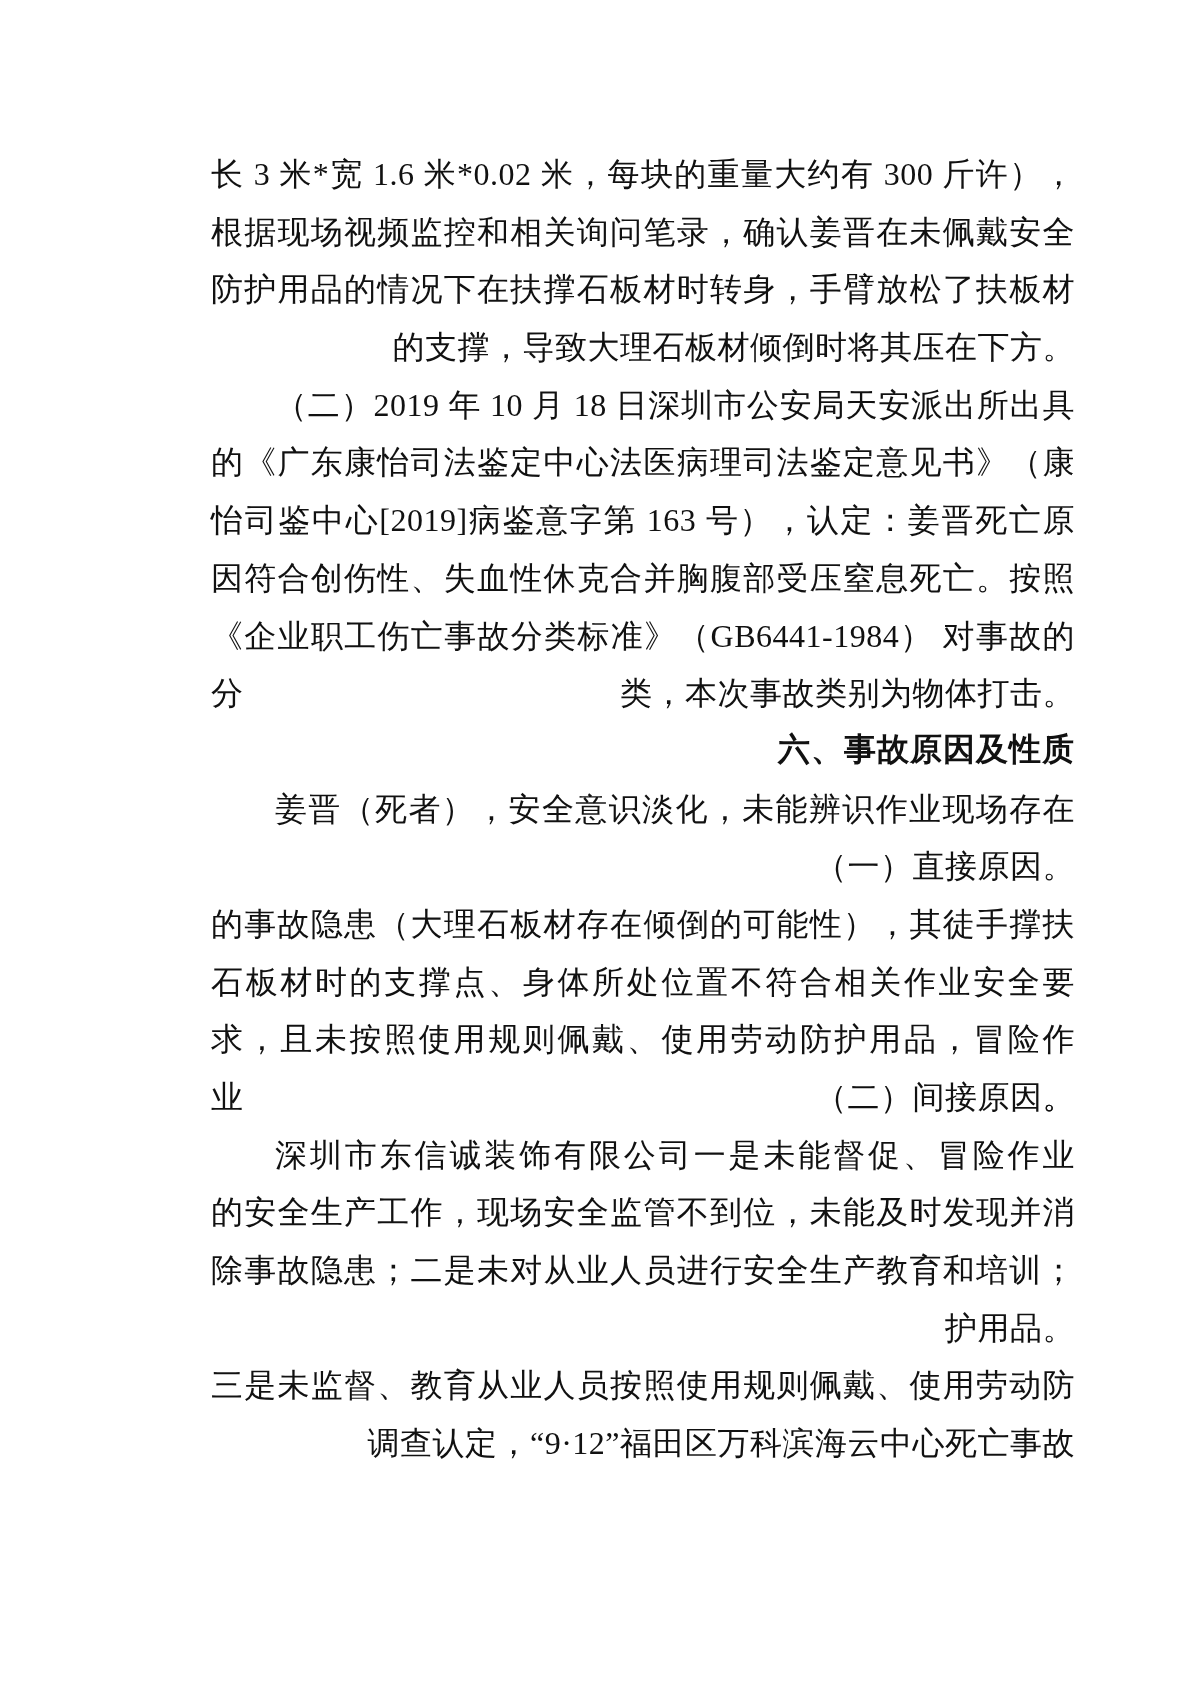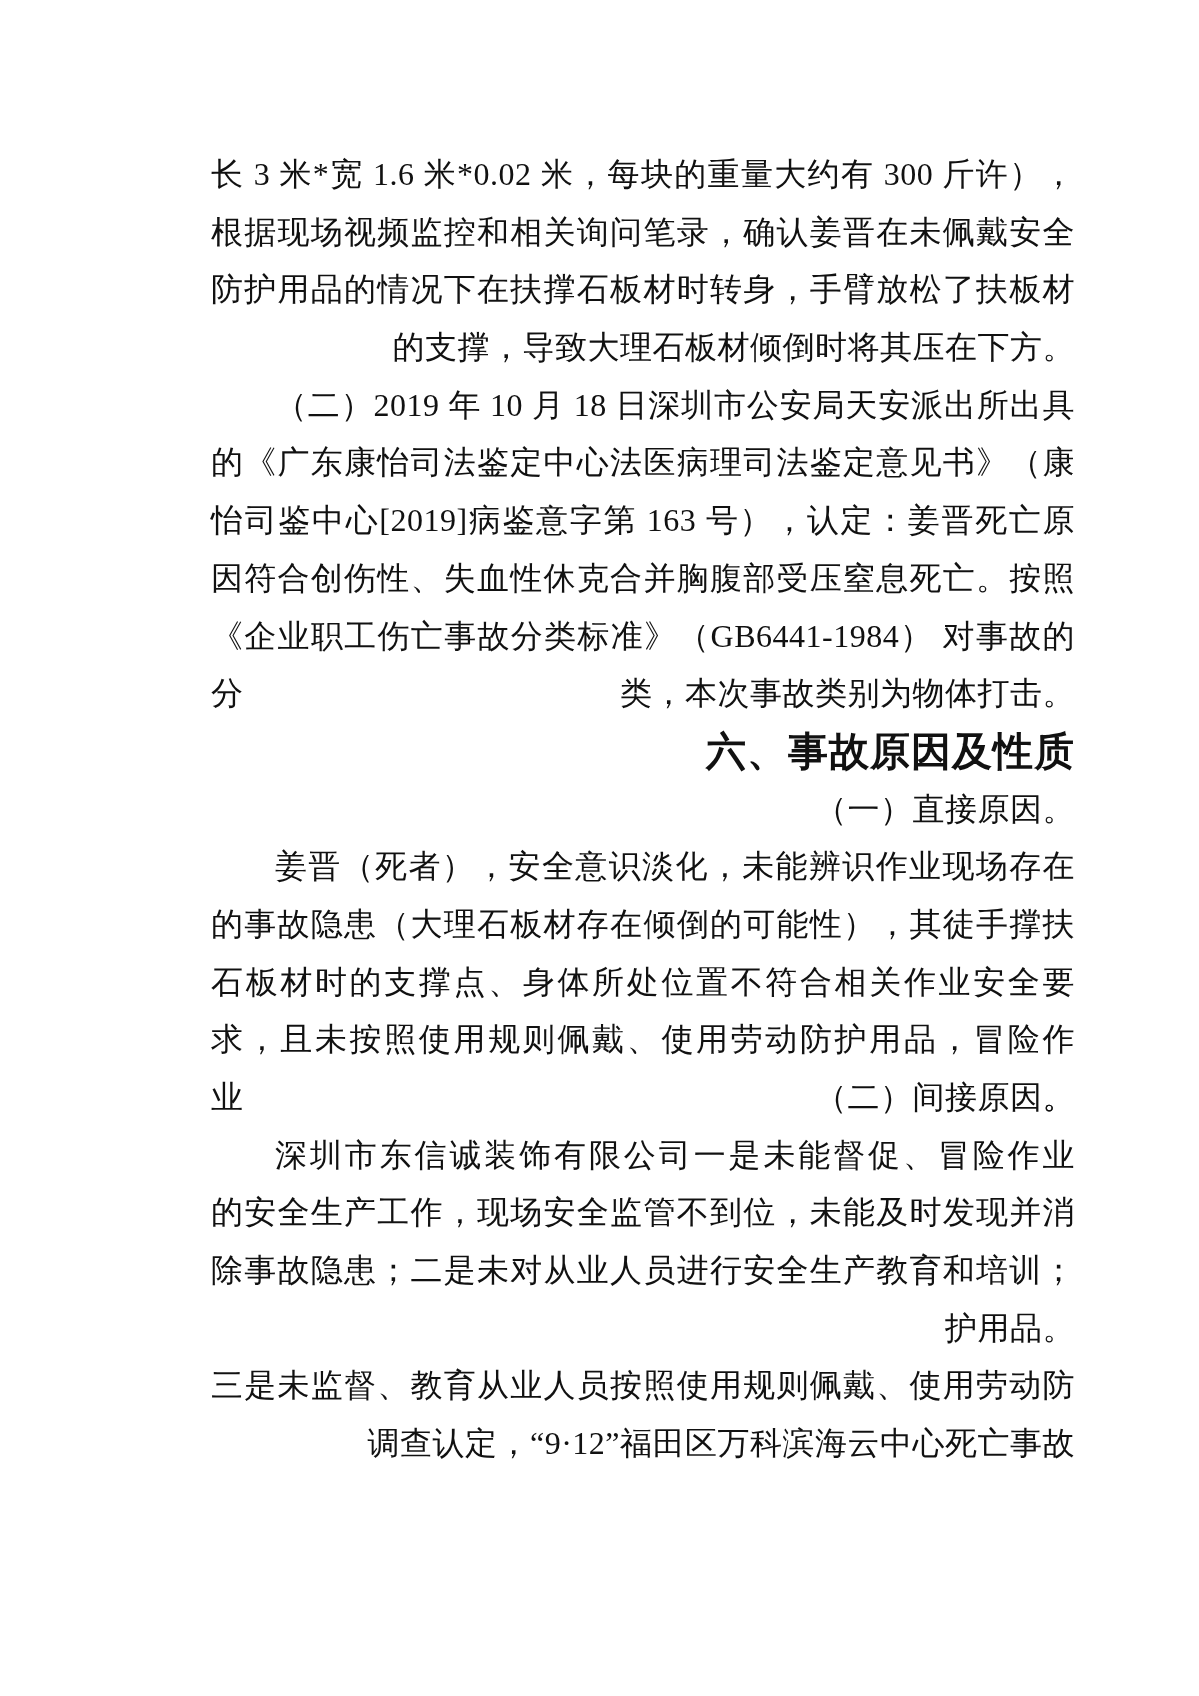--- a/index.html
+++ b/index.html
@@ -32,23 +32,23 @@
     letter-spacing: 0.5px;
   }
   .doc-line.justify {
     text-align: justify;
     text-align-last: justify;
   }
   .doc-line.indent {
     text-indent: 64px;
   }
   .doc-line.bold {
-    font-family: Liberation Serif, serif;
+    font-family: Liberation Mono, monospace;
     font-weight: bold;
-    font-size: 40px;
+    font-size: 32px;
     letter-spacing: 1px;
   }
   .page-number {
     position: absolute;
     top: 1589px;
     left: 0;
     width: 100%;
     text-align: right;
     font-size: 22px;
     font-family: "Liberation Sans", sans-serif;
@@ -64,22 +64,22 @@
       <div class="doc-line justify">根据现场视频监控和相关询问笔录，确认姜晋在未佩戴安全</div>
       <div class="doc-line justify">防护用品的情况下在扶撑石板材时转身，手臂放松了扶板材</div>
       <div class="doc-line">的支撑，导致大理石板材倾倒时将其压在下方。</div>
       <div class="doc-line justify indent">（二）2019 年 10 月 18 日深圳市公安局天安派出所出具</div>
       <div class="doc-line justify">的《广东康怡司法鉴定中心法医病理司法鉴定意见书》（康</div>
       <div class="doc-line justify">怡司鉴中心[2019]病鉴意字第 163 号），认定：姜晋死亡原</div>
       <div class="doc-line justify">因符合创伤性、失血性休克合并胸腹部受压窒息死亡。按照</div>
       <div class="doc-line justify">《企业职工伤亡事故分类标准》（GB6441-1984） 对事故的分</div>
       <div class="doc-line">类，本次事故类别为物体打击。</div>
       <div class="doc-line indent bold">六、事故原因及性质</div>
+      <div class="doc-line justify indent">姜晋（死者），安全意识淡化，未能辨识作业现场存在</div>
       <div class="doc-line indent">（一）直接原因。</div>
-      <div class="doc-line justify indent">姜晋（死者），安全意识淡化，未能辨识作业现场存在</div>
       <div class="doc-line justify">的事故隐患（大理石板材存在倾倒的可能性），其徒手撑扶</div>
       <div class="doc-line justify">石板材时的支撑点、身体所处位置不符合相关作业安全要</div>
       <div class="doc-line justify">求，且未按照使用规则佩戴、使用劳动防护用品，冒险作业。</div>
       <div class="doc-line indent">（二）间接原因。</div>
       <div class="doc-line justify indent">深圳市东信诚装饰有限公司一是未能督促、冒险作业</div>
       <div class="doc-line justify">的安全生产工作，现场安全监管不到位，未能及时发现并消</div>
       <div class="doc-line justify">除事故隐患；二是未对从业人员进行安全生产教育和培训；</div>
       <div class="doc-line">护用品。</div>
       <div class="doc-line justify">三是未监督、教育从业人员按照使用规则佩戴、使用劳动防</div>
       <div class="doc-line indent">调查认定，“9·12”福田区万科滨海云中心死亡事故</div>

